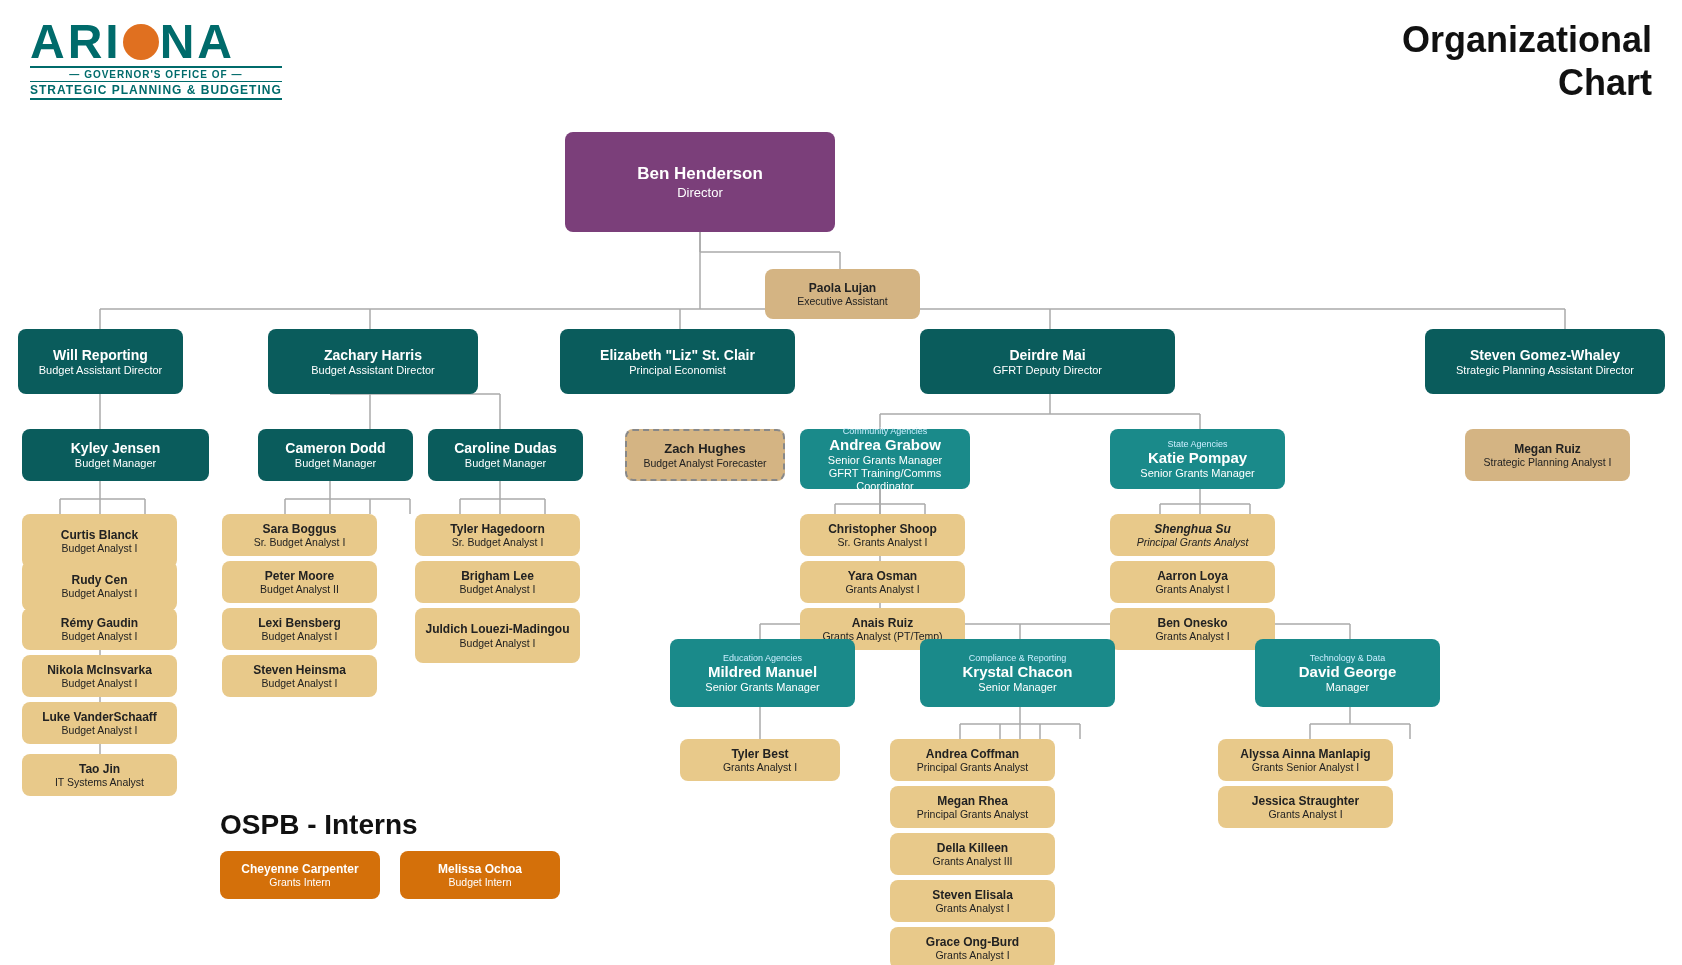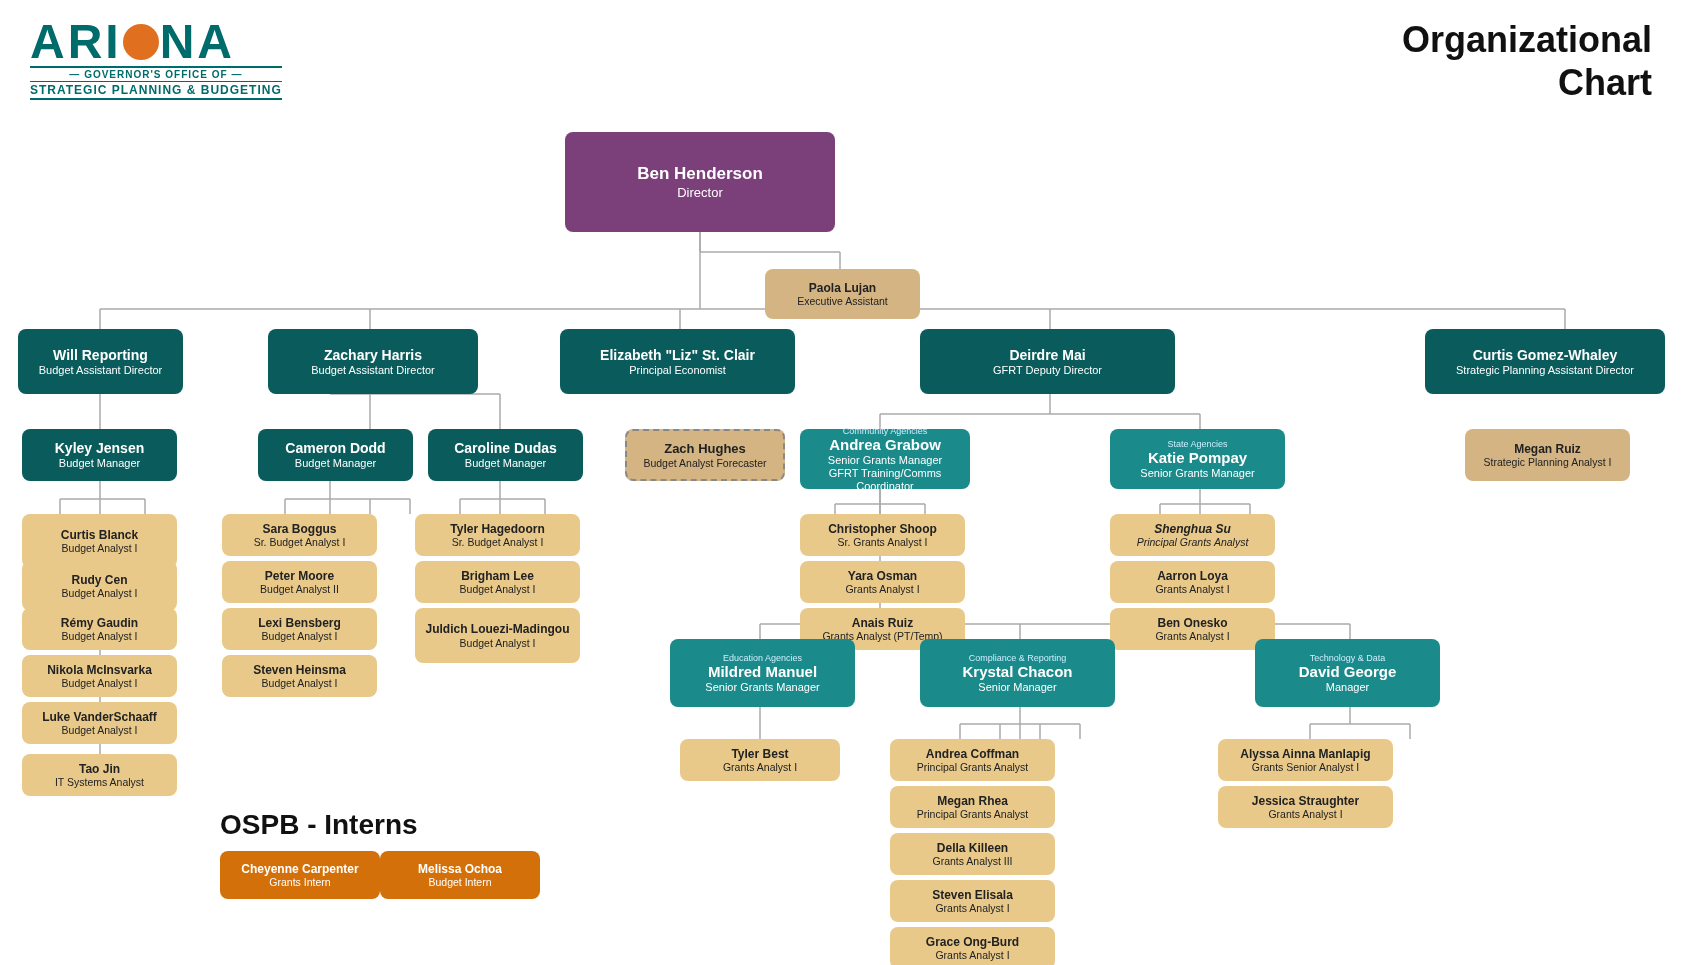--- a/index.html
+++ b/index.html
@@ -92,20 +92,21 @@
       position: absolute;
     }
     .interns-title {
       font-size: 28px;
       font-weight: 900;
       color: #111;
       margin-bottom: 10px;
     }
     .interns-row {
       display: flex;
+      gap: 20px;
     }
   </style>
 </head>
 <body>
 
 <div class="header">
   <div class="logo-area">
     <div style="display:flex;align-items:center;">
       <span style="font-size:48px;font-weight:900;color:#006B6B;letter-spacing:3px;line-height:1;">ARI</span>
       <span style="display:inline-block;width:36px;height:36px;background:#E07020;border-radius:50%;margin:0 1px;"></span>
@@ -235,25 +236,25 @@
     <span class="name">Elizabeth "Liz" St. Clair</span>
     <span class="title">Principal Economist</span>
   </div>
 
   <div class="box box-dark-teal" style="left:920px;top:215px;width:255px;height:65px;">
     <span class="name">Deirdre Mai</span>
     <span class="title">GFRT Deputy Director</span>
   </div>
 
   <div class="box box-dark-teal" style="left:1425px;top:215px;width:240px;height:65px;">
-    <span class="name">Curtis Gomez-Whaley</span>
+    <span class="name">Steven Gomez-Whaley</span>
     <span class="title">Strategic Planning Assistant Director</span>
   </div>
 
-  <div class="box box-dark-teal" style="left:22px;top:315px;width:155px;height:52px;">
+  <div class="box box-dark-teal" style="left:22px;top:315px;width:187px;height:52px;">
     <span class="name">Kyley Jensen</span>
     <span class="title">Budget Manager</span>
   </div>
 
   <div class="box box-dark-teal" style="left:258px;top:315px;width:155px;height:52px;">
     <span class="name">Cameron Dodd</span>
     <span class="title">Budget Manager</span>
   </div>
 
   <div class="box box-dark-teal" style="left:428px;top:315px;width:155px;height:52px;">

